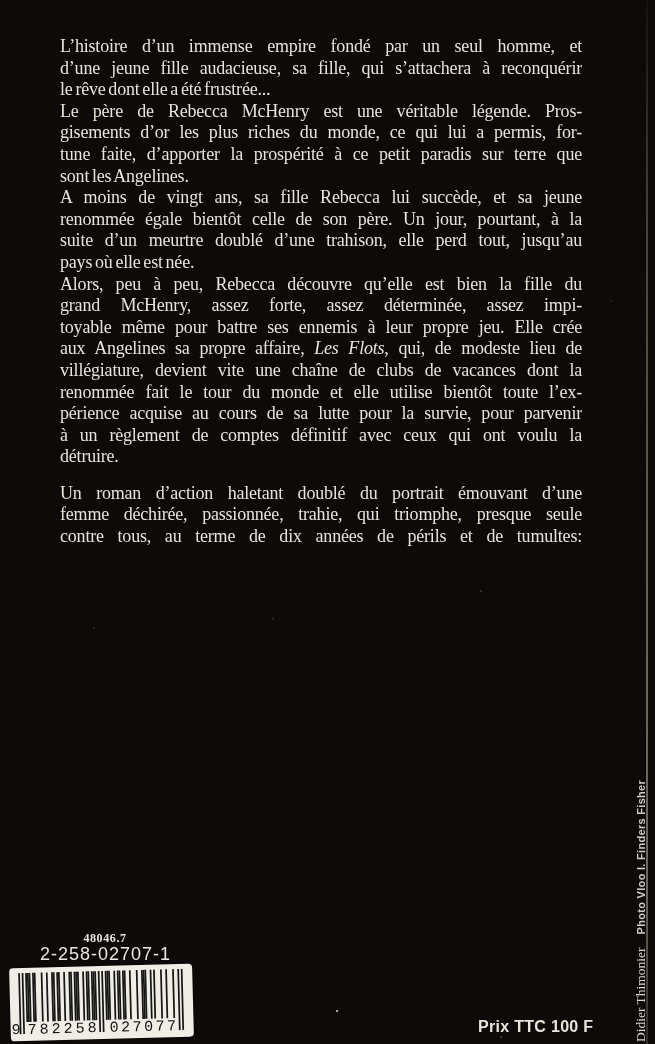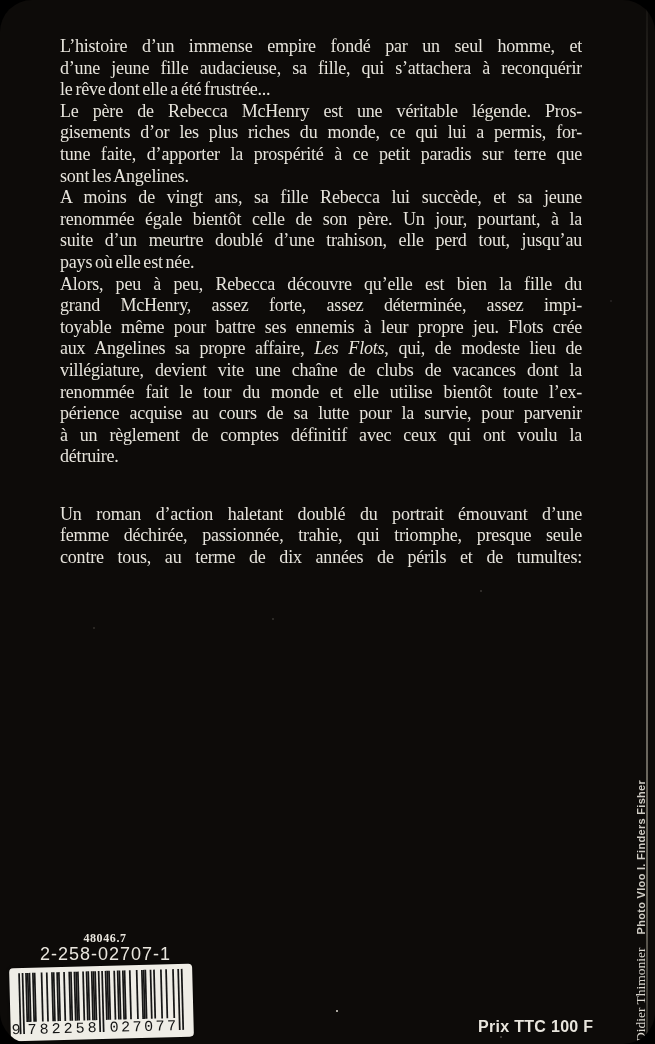--- a/index.html
+++ b/index.html
@@ -3,41 +3,40 @@
 <meta charset="utf-8">
 <title>Back cover</title>
 <style>
   html,body{margin:0;padding:0;background:#000;}
   .cover{
     position:relative;
     width:655px;height:1044px;
     background:#0d0b09;
     overflow:hidden;
     font-family:"Liberation Serif", serif;
-    border-radius:32px;
   }
   
   .blurb{
     position:absolute;left:60px;top:36px;width:522px;
     color:#e7e4dc;
     font-size:18px;line-height:21.6px;
     letter-spacing:-0.2px;word-spacing:-1.5px;
   }
   .bl{
     text-align:justify;
     -moz-text-align-last:justify;
     text-align-last:justify;
     height:21.6px;overflow:hidden;
   }
   .bl.end{
     -moz-text-align-last:left;
     text-align-last:left;
   }
   .it{font-style:italic;}
-  .para5{margin-top:36px;}
+  .para5{margin-top:15px;}
   
   .catalog{
     position:absolute;left:40px;top:931px;width:130px;
     text-align:center;
     font-family:Liberation Serif, serif;
     font-weight:bold;font-size:12px;letter-spacing:0.6px;
     color:#e9e6de;
   }
   .isbn{
     position:absolute;left:40px;top:944px;width:150px;
@@ -125,21 +124,21 @@
     </div>
     <div class="para">
       <div class="bl">A moins de vingt ans, sa fille Rebecca lui succède, et sa jeune</div>
       <div class="bl">renommée égale bientôt celle de son père. Un jour, pourtant, à la</div>
       <div class="bl">suite d’un meurtre doublé d’une trahison, elle perd tout, jusqu’au</div>
       <div class="bl end">pays où elle est née.</div>
     </div>
     <div class="para">
       <div class="bl">Alors, peu à peu, Rebecca découvre qu’elle est bien la fille du</div>
       <div class="bl">grand McHenry, assez forte, assez déterminée, assez impi-</div>
-      <div class="bl">toyable même pour battre ses ennemis à leur propre jeu. Flots crée</div>
+      <div class="bl">toyable même pour battre ses ennemis à leur propre jeu. Elle crée</div>
       <div class="bl"><span>aux Angelines sa propre affaire, </span><span class="it">Les Flots</span><span>, qui, de modeste lieu de</span></div>
       <div class="bl">villégiature, devient vite une chaîne de clubs de vacances dont la</div>
       <div class="bl">renommée fait le tour du monde et elle utilise bientôt toute l’ex-</div>
       <div class="bl">périence acquise au cours de sa lutte pour la survie, pour parvenir</div>
       <div class="bl">à un règlement de comptes définitif avec ceux qui ont voulu la</div>
       <div class="bl end">détruire.</div>
     </div>
     <div class="para para5">
       <div class="bl">Un roman d’action haletant doublé du portrait émouvant d’une</div>
       <div class="bl">femme déchirée, passionnée, trahie, qui triomphe, presque seule</div>

